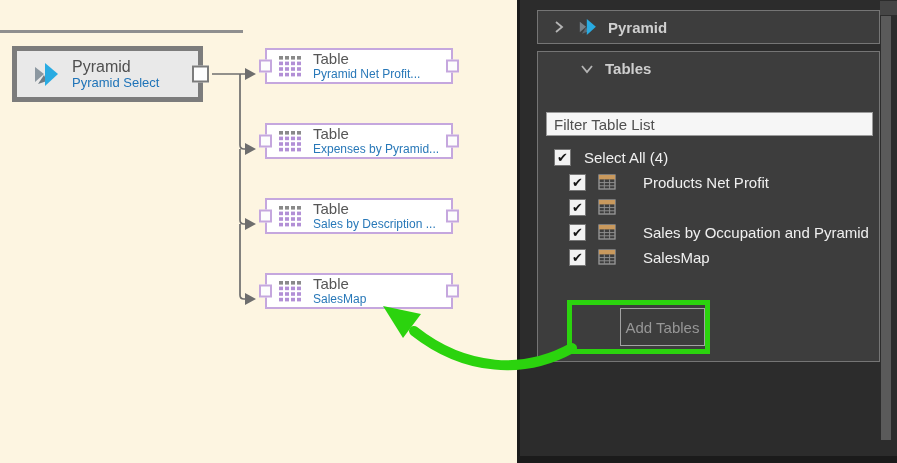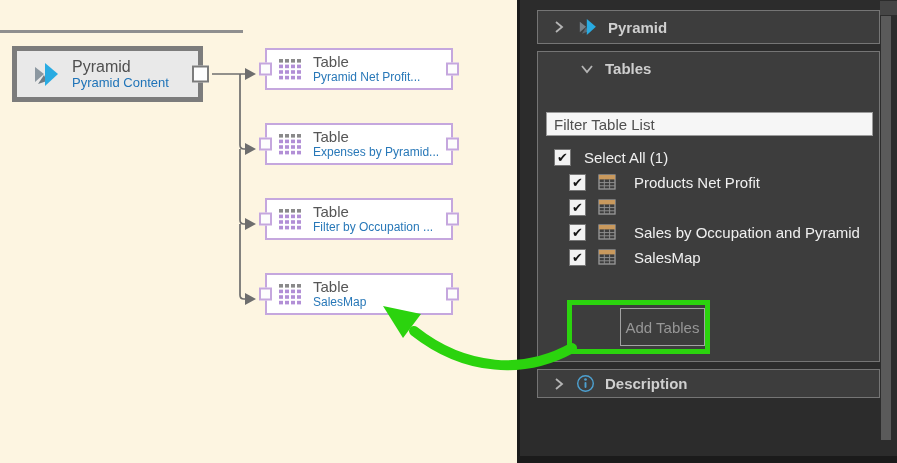--- a/index.html
+++ b/index.html
@@ -14,21 +14,21 @@
 
   .src-node { position:absolute; left:12px; top:46px; width:191px; height:56px;
     background:#e9e9e9; border:5px solid #7c7c7c; display:flex; align-items:center; z-index:2; }
   .src-node .logo { margin-left:14px; flex:0 0 auto; }
   .node-text { margin-left:11px; line-height:1.1; }
   .src-title { font-size:16px; color:#4f4f4f; }
   .src-sub   { font-size:13px; color:#1e73b8; }
   .port { position:absolute; background:#fdfdfd; z-index:3; }
   .src-port { width:17px; height:17px; border:2px solid #7c7c7c; right:-11px; top:50%; transform:translateY(-50%); }
 
-  .tbl-node { position:absolute; left:265px; width:188px; height:42px; background:#ffffff;
+  .tbl-node { position:absolute; left:265px; width:188px; height:36px; background:#ffffff;
     border:2px solid #c5a7de; display:flex; align-items:center; z-index:2; }
   .tbl-node .gicon { margin-left:12px; flex:0 0 auto; }
   .tbl-title { font-size:15px; color:#565656; }
   .tbl-sub { font-size:12px; color:#2878b8; white-space:nowrap; }
   .tbl-port { width:13px; height:13px; border:2px solid #c5a7de; top:50%; transform:translateY(-50%); }
   .tbl-port.pl { left:-8px; } .tbl-port.pr { right:-8px; }
 
   .green-arrow { position:absolute; left:0; top:0; width:897px; height:463px; z-index:40; pointer-events:none; }
 
   
@@ -54,21 +54,21 @@
     background:#f6f6f6; border:1px solid #9b9b9b; font-size:15px; color:#c2410c; padding:0 7px;
     font-family:"Liberation Sans","DejaVu Sans",sans-serif; }
   .filter-input::placeholder { color:#4f4f4f; opacity:1; }
 
   .lrow { position:absolute; display:flex; align-items:center; height:20px; cursor:default; }
   .cb { width:17px; height:17px; background:#f2f2f2; border:1px solid #777;
     color:#141414; font-size:13px; line-height:15px; text-align:center; font-weight:bold; flex:0 0 auto; }
   .lrow .lbl { font-size:15px; color:#f0f0f0; white-space:nowrap; }
   .row-all  { left:16px; top:95px; }
   .row-all .lbl { margin-left:13px; }
-  .item .lbl { margin-left:18px; }
+  .item .lbl { margin-left:27px; }
   .item .ticon { margin-left:12px; flex:0 0 auto; }
 
   .green-box { position:absolute; left:29px; top:248px; width:143px; height:54px;
     border:5px solid #2bd30e; display:flex; align-items:center; justify-content:flex-end; z-index:30;padding-left:48px; }
   .btn { background:#3d3d3d; border:1px solid #a2a2a2; color:#979797; font-size:15px;
     font-family:"Liberation Sans","DejaVu Sans",sans-serif; cursor:pointer; }
   .btn-add { width:120px; height:38px; }
   .btn-multi { position:absolute; left:173px; top:254px; width:148px; height:40px; }
 
   .scroll-corner { position:absolute; left:363px; top:1px; width:17px; height:14px; background:#454545; }
@@ -98,21 +98,21 @@
     </svg>
 
     <div class="src-node">
       <svg class="logo" width="30" height="27" viewBox="0 0 30 27">
         <polygon points="4,6 13,13 4,21" fill="#8b97a0"></polygon>
         <polygon points="7,23 13,14 16,20" fill="#6f7b84"></polygon>
         <polygon points="14,2 27,13 14,25" fill="#29abe2"></polygon>
       </svg>
       <div class="node-text">
         <div class="src-title">Pyramid</div>
-        <div class="src-sub">Pyramid Content</div>
+        <div class="src-sub">Pyramid Select</div>
       </div>
       <div class="port src-port"></div>
     </div>
 
     <div class="tbl-node" style="top:48px">
       <div class="port tbl-port pl"></div>
       <svg class="gicon" width="23" height="21" viewBox="0 0 23 21">
         <g fill="#8a8a8a">
             <rect x="0" y="0" width="4" height="3.6"></rect>
             <rect x="6" y="0" width="4" height="3.6"></rect>
@@ -191,21 +191,21 @@
             <rect x="12" y="11.2" width="4" height="3.6"></rect>
             <rect x="18" y="11.2" width="4" height="3.6"></rect>
             <rect x="0" y="16.8" width="4" height="3.6"></rect>
             <rect x="6" y="16.8" width="4" height="3.6"></rect>
             <rect x="12" y="16.8" width="4" height="3.6"></rect>
             <rect x="18" y="16.8" width="4" height="3.6"></rect>
           </g>
       </svg>
       <div class="node-text">
         <div class="tbl-title">Table</div>
-        <div class="tbl-sub">Filter by Occupation ...</div>
+        <div class="tbl-sub">Sales by Description ...</div>
       </div>
       <div class="port tbl-port pr"></div>
     </div>
 
     <div class="tbl-node" style="top:273px">
       <div class="port tbl-port pl"></div>
       <svg class="gicon" width="23" height="21" viewBox="0 0 23 21">
         <g fill="#8a8a8a">
             <rect x="0" y="0" width="4" height="3.6"></rect>
             <rect x="6" y="0" width="4" height="3.6"></rect>
@@ -266,21 +266,21 @@
           <circle cx="10" cy="10" r="6.3" fill="none" stroke="#b8b8b8" stroke-width="1.5" stroke-dasharray="12 8" transform="rotate(-28 10 10)"></circle>
           <polygon points="14.2,2.2 18.8,5.2 13.8,7.2" fill="#b8b8b8"></polygon>
           <polygon points="5.8,17.8 1.2,14.8 6.2,12.8" fill="#b8b8b8"></polygon>
         </svg>
       </div>
 
       <input class="filter-input" type="text" placeholder="Filter Table List" style="">
 
       <div class="lrow row-all">
         <div class="cb">✔</div>
-        <span class="lbl">Select All (1)</span>
+        <span class="lbl">Select All (4)</span>
       </div>
 
       <div class="lrow item" style="left:31px; top:120px">
         <div class="cb">✔</div>
         <svg class="ticon" width="18" height="16" viewBox="0 0 18 16">
           <rect x="1" y="1" width="16" height="14" fill="none" stroke="#9a9a9a" stroke-width="1.3"></rect>
           <rect x="1" y="1" width="16" height="4.4" fill="#c9995d"></rect>
           <path d="M6.3 5.4 V15 M11.6 5.4 V15 M1 8.6 H17 M1 11.8 H17" stroke="#8e8e8e" stroke-width="1" fill="none"></path>
         </svg>
         <span class="lbl">Products Net Profit</span>
@@ -313,33 +313,20 @@
           <path d="M6.3 5.4 V15 M11.6 5.4 V15 M1 8.6 H17 M1 11.8 H17" stroke="#8e8e8e" stroke-width="1" fill="none"></path>
         </svg>
         <span class="lbl">SalesMap</span>
       </div>
 
       <div class="green-box">
         <button class="btn btn-add">Add Tables</button>
       </div>
     </div>
 
-    <div class="pbox box-desc">
-      <div class="hdr-row">
-        <svg class="chev" width="16" height="16" viewBox="0 0 16 16">
-            <polyline points="5,3 11,8 5,13" fill="none" stroke="#b5b5b5" stroke-width="1.8"></polyline>
-          </svg>
-        <svg style="margin-left:9px" width="19" height="19" viewBox="0 0 20 20">
-          <circle cx="10" cy="10" r="8.2" fill="none" stroke="#4da0d0" stroke-width="1.5"></circle>
-          <circle cx="10" cy="5.8" r="1.4" fill="#4da0d0"></circle>
-          <rect x="9" y="8.3" width="2" height="6.4" rx="1" fill="#4da0d0"></rect>
-        </svg>
-        <span class="hdr-label">Description</span>
-      </div>
-    </div>
 
     <div class="scroll-corner"></div>
     <div class="scroll-thumb"></div>
     <div class="panel-bottom"></div>
   </div>
 
   <svg class="green-arrow" viewBox="0 0 897 463">
     <path d="M572 348 C 525 374, 466 372, 414 331" fill="none" stroke="#2bd30e" stroke-width="10" stroke-linecap="round"></path>
     <polygon points="383,306 403,338 421,314" fill="#2bd30e"></polygon>
   </svg>

